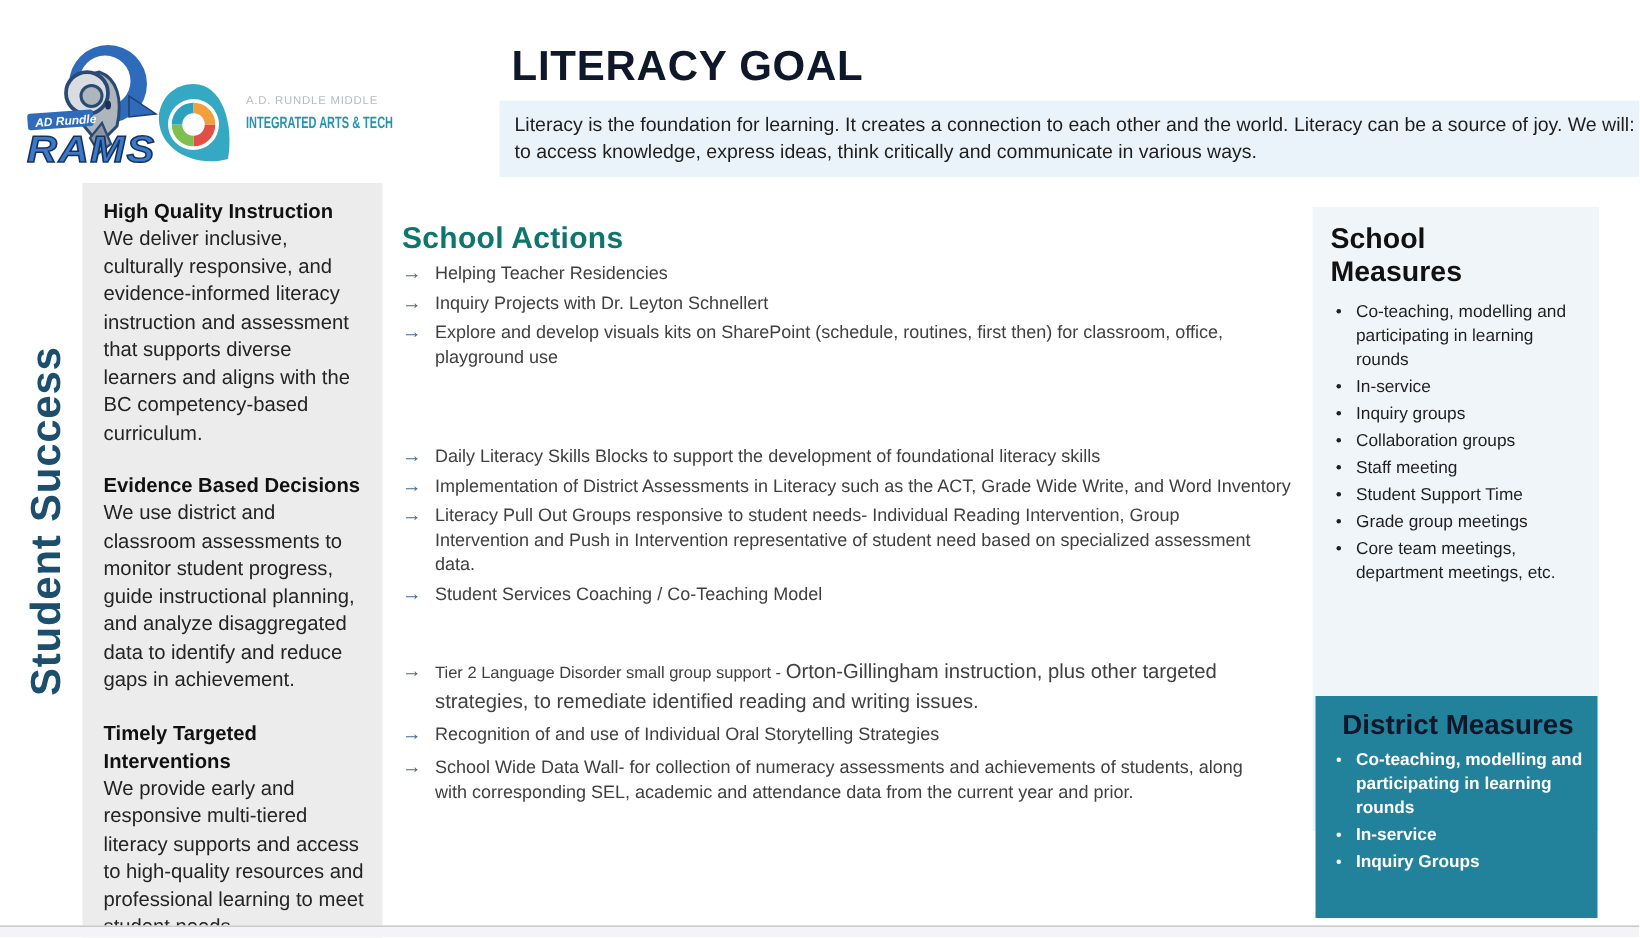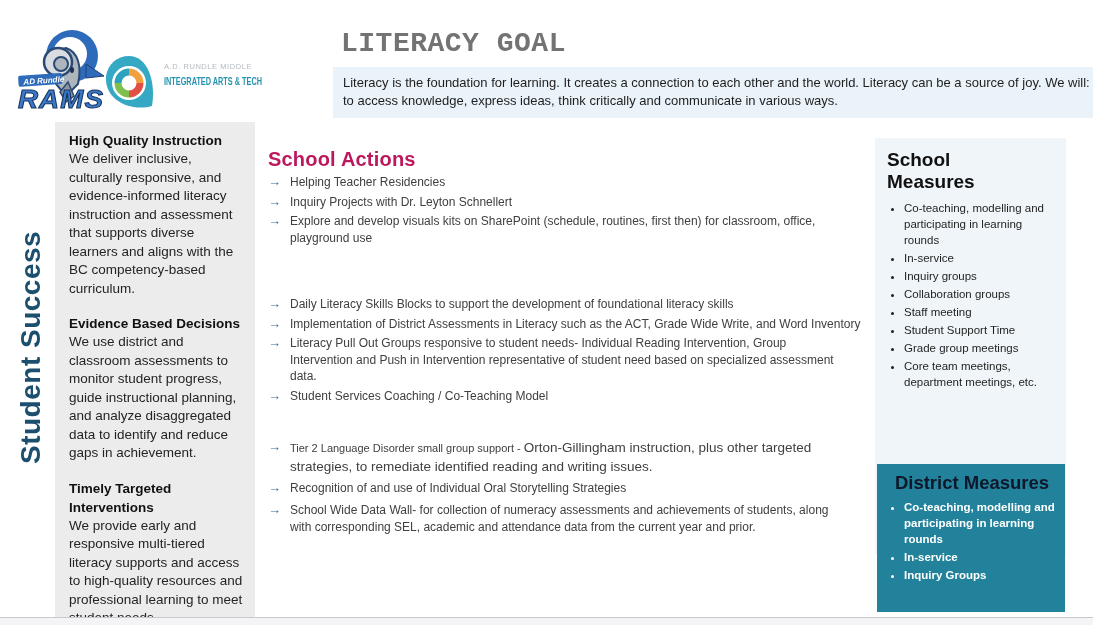--- a/index.html
+++ b/index.html
@@ -13,22 +13,21 @@
     overflow: hidden;
   }
 
   
   .logo-rams { position: absolute; left: 16px; top: 26px; width: 94px; height: 88px; }
   .logo-iat  { position: absolute; left: 98px; top: 54px; width: 168px; height: 62px; }
 
   .page-title {
     position: absolute; left: 341px; top: 28px;
     font-size: 28px; font-weight: 800; letter-spacing: 0.5px;
-    color: #737373;
-    font-family: Liberation Mono, monospace;
+    color: #0f172a;
   }
   .intro-box {
     position: absolute; left: 333px; top: 67px; width: 885px;
     background: #EAF3F9;
     padding: 7px 10px 8px 10px;
     font-size: 13px; line-height: 18px; color: #1e1e1e;
   }
 
   
   .vertical-label {
@@ -42,21 +41,21 @@
     position: absolute; left: 55px; top: 122px; width: 200px; height: 555px;
     background: #ECECEC;
     padding: 9px 12px 0 14px;
     font-size: 13.5px; line-height: 18.5px; color: #242424;
   }
   .sidebar-section { margin-bottom: 16px; }
   .sidebar-section h3 { font-size: 13.5px; line-height: 19px; color: #111; }
 
   
   .actions { position: absolute; left: 268px; top: 148px; width: 614px; height: 430px; }
-  .actions h2 { font-size: 20px; font-weight: bold; color: #be185d; letter-spacing: 0.2px; }
+  .actions h2 { font-size: 20px; font-weight: bold; color: #0f766e; letter-spacing: 0.2px; }
   .action-group { position: absolute; left: 0; width: 614px; }
   .g1 { top: 26px; }
   .g2 { top: 148px; }
   .g3 { top: 291px; }
   .action-item { display: flex; margin-bottom: 3px; }
   .action-item .arrow {
     flex: 0 0 22px; color: #456A8C; font-size: 13px; line-height: 16px;
   }
   .action-item .atext { font-size: 12px; line-height: 16.5px; color: #404040; }
   .atext .small { font-size: 11px; }

